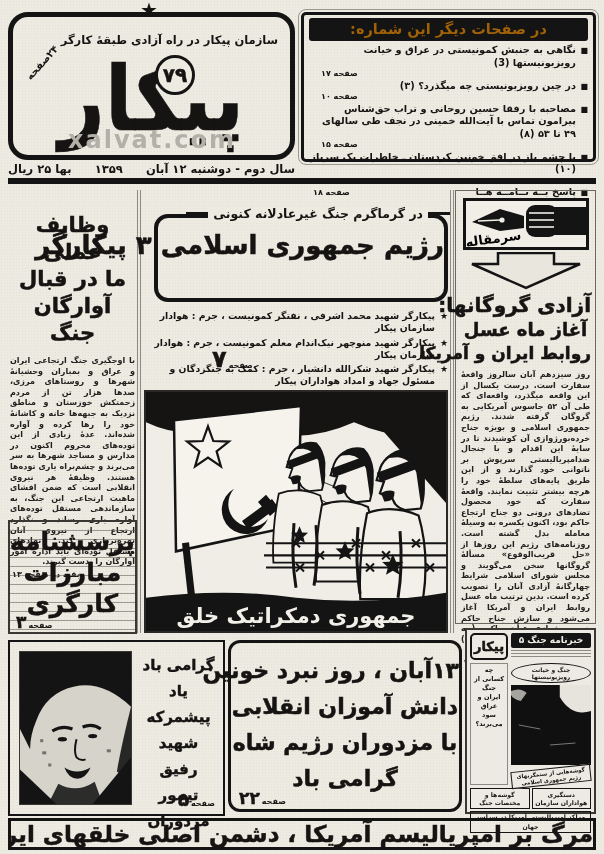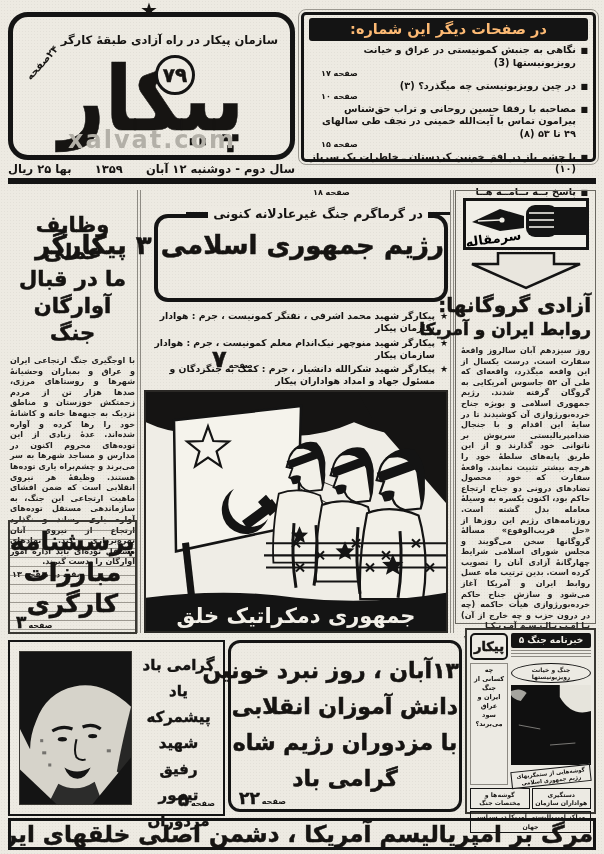--- a/index.html
+++ b/index.html
@@ -27,21 +27,21 @@
     transform:scaleY(1.12); transform-origin:top center; letter-spacing:2px; }
   #pages-badge { left:8px; top:40px; font-size:10px; transform:rotate(-48deg); white-space:nowrap; }
   #watermark { left:68px; top:126px; font-size:24px; color:#b3b0a8; letter-spacing:2px;
     font-weight:bold; z-index:4; direction:ltr; }
   #dateline { left:8px; top:162px; width:287px; display:flex; justify-content:space-between;
     font-size:11.5px; font-weight:bold; }
 
   
   #toc { left:301px; top:12px; width:295px; height:150px; border:3px solid #141414;
     border-radius:5px; outline:1px solid #9b9890; outline-offset:2px; padding:3px 5px; }
-  #toc-title { background:#141414; color:#fdba74; border-radius:3px; height:23px;
+  #toc-title { background:#141414; color:#a16207; border-radius:3px; height:23px;
     line-height:23px; text-align:center; font-size:14.5px; font-weight:bold; margin-bottom:3px; }
   .toc-item { position:relative; font-size:9.8px; font-weight:bold; line-height:12.5px;
     padding-right:12px; }
   .toc-item .sq { position:absolute; right:0; top:1px; font-size:8px; }
   .toc-page { font-size:8px; font-weight:bold; text-align:left; line-height:9.5px;
     margin:0 14px 1px 12px; }
   .toc-row { display:flex; justify-content:space-between; align-items:flex-end; }
   .toc-row .toc-page { margin:0 0 1px 4px; }
 
   #top-rule { left:8px; top:178px; width:588px; height:6px; background:#141414; }
@@ -332,20 +332,21 @@
         <polygon points="6,21 34,8 58,15 58,27 34,30" fill="#141414"></polygon>
         <line x1="12" y1="20" x2="34" y2="19" stroke="#efede6" stroke-width="1.6"></line>
         <circle cx="36" cy="19" r="2.6" fill="#efede6"></circle>
         <text x="28" y="42" font-size="13" font-weight="bold" text-anchor="middle" transform="rotate(-8 28 42)">سرمقاله</text>
       </svg>
     </div>
     <svg id="ed-arrow" width="116" height="38" viewBox="0 0 116 38">
       <path d="M30,1 H86 V12 H112 L58,36 L4,12 H30 Z" fill="#e9e6de" stroke="#141414" stroke-width="2.5"></path>
     </svg>
     <div id="ed-h1" class="heavy">آزادی گروگانها:</div>
+    <div id="ed-h2" class="heavy">آغاز ماه عسل</div>
     <div id="ed-h3" class="heavy">روابط ایران و آمریکا</div>
     <div id="ed-body">روز سیزدهم آبان سالروز واقعهٔ سفارت است. درست یکسال از این واقعه میگذرد، واقعه‌ای که طی آن ۵۲ جاسوس آمریکایی به گروگان گرفته شدند. رژیم جمهوری اسلامی و بویژه جناح خرده‌بورژوازی آن کوشیدند تا در سایهٔ این اقدام و با جنجال ضدامپریالیستی سرپوش بر ناتوانی خود گذارند و از این طریق پایه‌های سلطهٔ خود را هرچه بیشتر تثبیت نمایند. واقعهٔ سفارت که خود محصول تضادهای درونی دو جناح ارتجاع حاکم بود، اکنون یکسره به وسیلهٔ معامله بدل گشته است. روزنامه‌های رژیم این روزها از «حل قریب‌الوقوع» مسألهٔ گروگانها سخن می‌گویند و مجلس شورای اسلامی شرایط چهارگانهٔ آزادی آنان را تصویب کرده است. بدین ترتیب ماه عسل روابط ایران و آمریکا آغاز می‌شود و سازش جناح حاکم خرده‌بورژوازی هیأت حاکمه (چه در درون حزب و چه خارج از آن) بـا امـپـریـالـیـسـم آمـریـکـا</div>
     <div class="more-line">بقیه در صفحه ۲</div>
   </div>
 
   <div class="abs" id="martyr">
     <div id="martyr-photo">
       <svg viewBox="0 0 110 150" preserveAspectRatio="none">
         <rect width="110" height="150" fill="#d6d3ca"></rect>
         <path d="M0,0 H110 V54 Q82,28 54,34 Q26,40 16,68 Q10,82 10,96 L0,76 Z" fill="#141414"></path>

